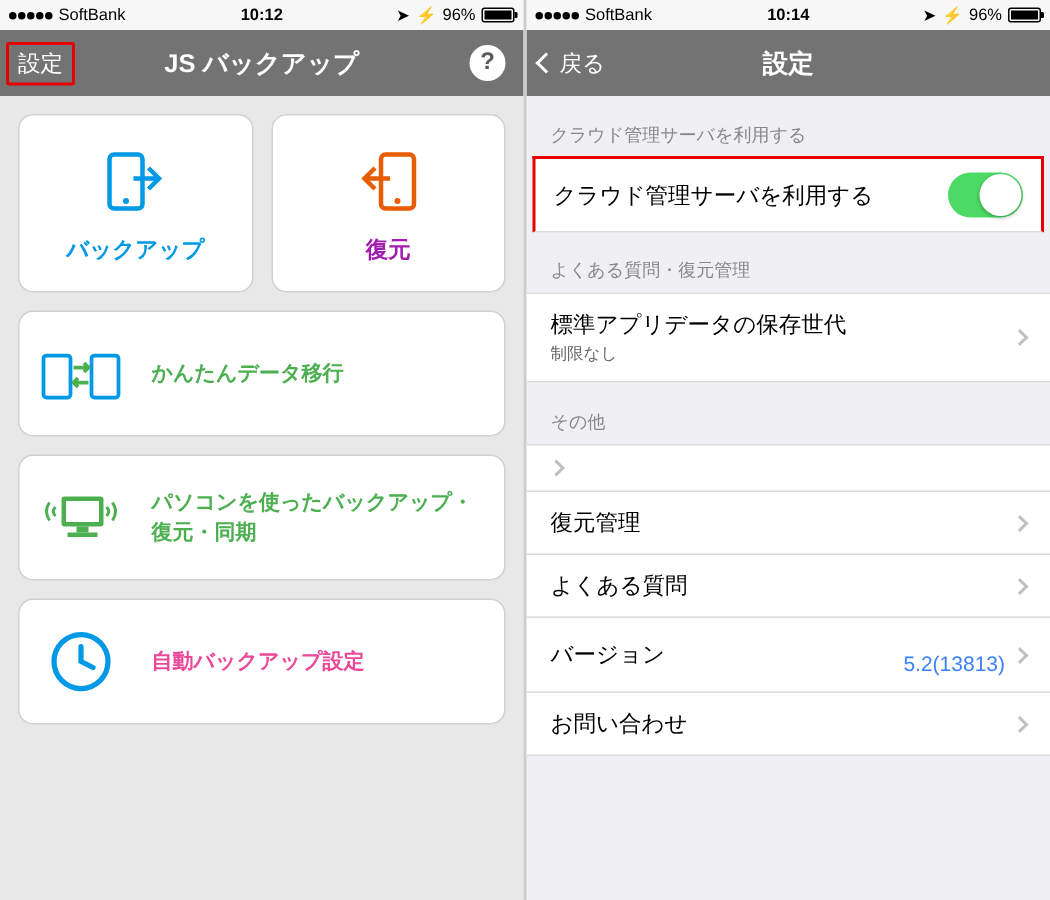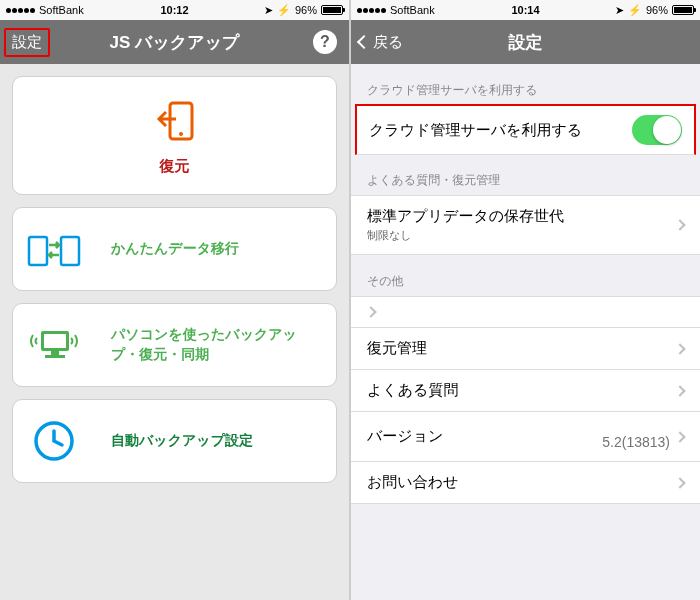--- a/index.html
+++ b/index.html
@@ -96,27 +96,27 @@
       flex: 1;
     }
     .card-wide {
       background: #fff;
       border: 1px solid #d0d0d0;
       border-radius: 10px;
       display: flex;
       align-items: center;
       padding: 14px 14px;
       margin-bottom: 12px;
-      gap: 30px;
+      gap: 20px;
     }
     .card-label { font-size: 15px; font-weight: 600; margin-top: 8px; }
     .blue-text { color: #0099e5; }
-    .orange-text { color: #b91c1c; }
+    .orange-text { color: #a21caf; }
     .green-text { color: #4caf50; font-weight: 600; font-size: 14px; }
-    .blue-text-2 { color: #15803d; font-weight: 600; font-size: 14px; }
+    .blue-text-2 { color: #ec4899; font-weight: 600; font-size: 14px; }
     .icon-wrap { width: 54px; height: 54px; display: flex; align-items: center; justify-content: center; }
     .wide-label { flex: 1; line-height: 1.4; }
 
     
     .section-header {
       font-size: 12px;
       color: #888;
       padding: 18px 16px 6px;
     }
     .list-row {
@@ -131,21 +131,21 @@
     }
     .list-row.last { border-bottom: 1px solid #dcdcdc; }
     .row-sub { font-size: 11px; color: #666; margin-top: 2px; }
     .chevron-right {
       display: inline-block;
       width: 8px; height: 8px;
       border-right: 2px solid #c0c0c0;
       border-top: 2px solid #c0c0c0;
       transform: rotate(45deg);
     }
-    .row-right-text { color: #737373; font-size: 14px; margin-right: 6px; margin-top: 11px; }
+    .row-right-text { color: #3b82f6; font-size: 14px; margin-right: 6px; margin-top: 11px; }
     .toggle {
       width: 50px; height: 30px;
       background: #4cd964;
       border-radius: 15px;
       position: relative;
     }
     .toggle-knob {
       width: 28px; height: 28px;
       background: #fff;
       border-radius: 50%;
@@ -205,20 +205,30 @@
       <span>設定</span>
     </div>
     <span class="nav-title">JS バックアップ</span>
     <div class="nav-right help-btn">
       <span>?</span>
     </div>
   </div>
 
   <div class="content-left">
     <div class="top-row">
+      <div class="card">
+        <div class="icon-wrap">
+          <svg width="50" height="50" viewBox="0 0 50 50">
+              <rect x="8" y="6" width="22" height="36" rx="3" fill="none" stroke="#0099e5" stroke-width="3"></rect>
+              <circle cx="19" cy="37" r="2" fill="#0099e5"></circle>
+              <path d="M24 22 L40 22 M34 15 L41 22 L34 29" fill="none" stroke="#0099e5" stroke-width="3"></path>
+            </svg>
+        </div>
+        <span class="card-label blue-text">バックアップ</span>
+      </div>
       <div class="card">
         <div class="icon-wrap">
           <svg width="50" height="50" viewBox="0 0 50 50">
               <rect x="20" y="6" width="22" height="36" rx="3" fill="none" stroke="#e85d00" stroke-width="3"></rect>
               <circle cx="31" cy="37" r="2" fill="#e85d00"></circle>
               <path d="M26 22 L10 22 M16 15 L9 22 L16 29" fill="none" stroke="#e85d00" stroke-width="3"></path>
             </svg>
         </div>
         <span class="card-label orange-text">復元</span>
       </div>

